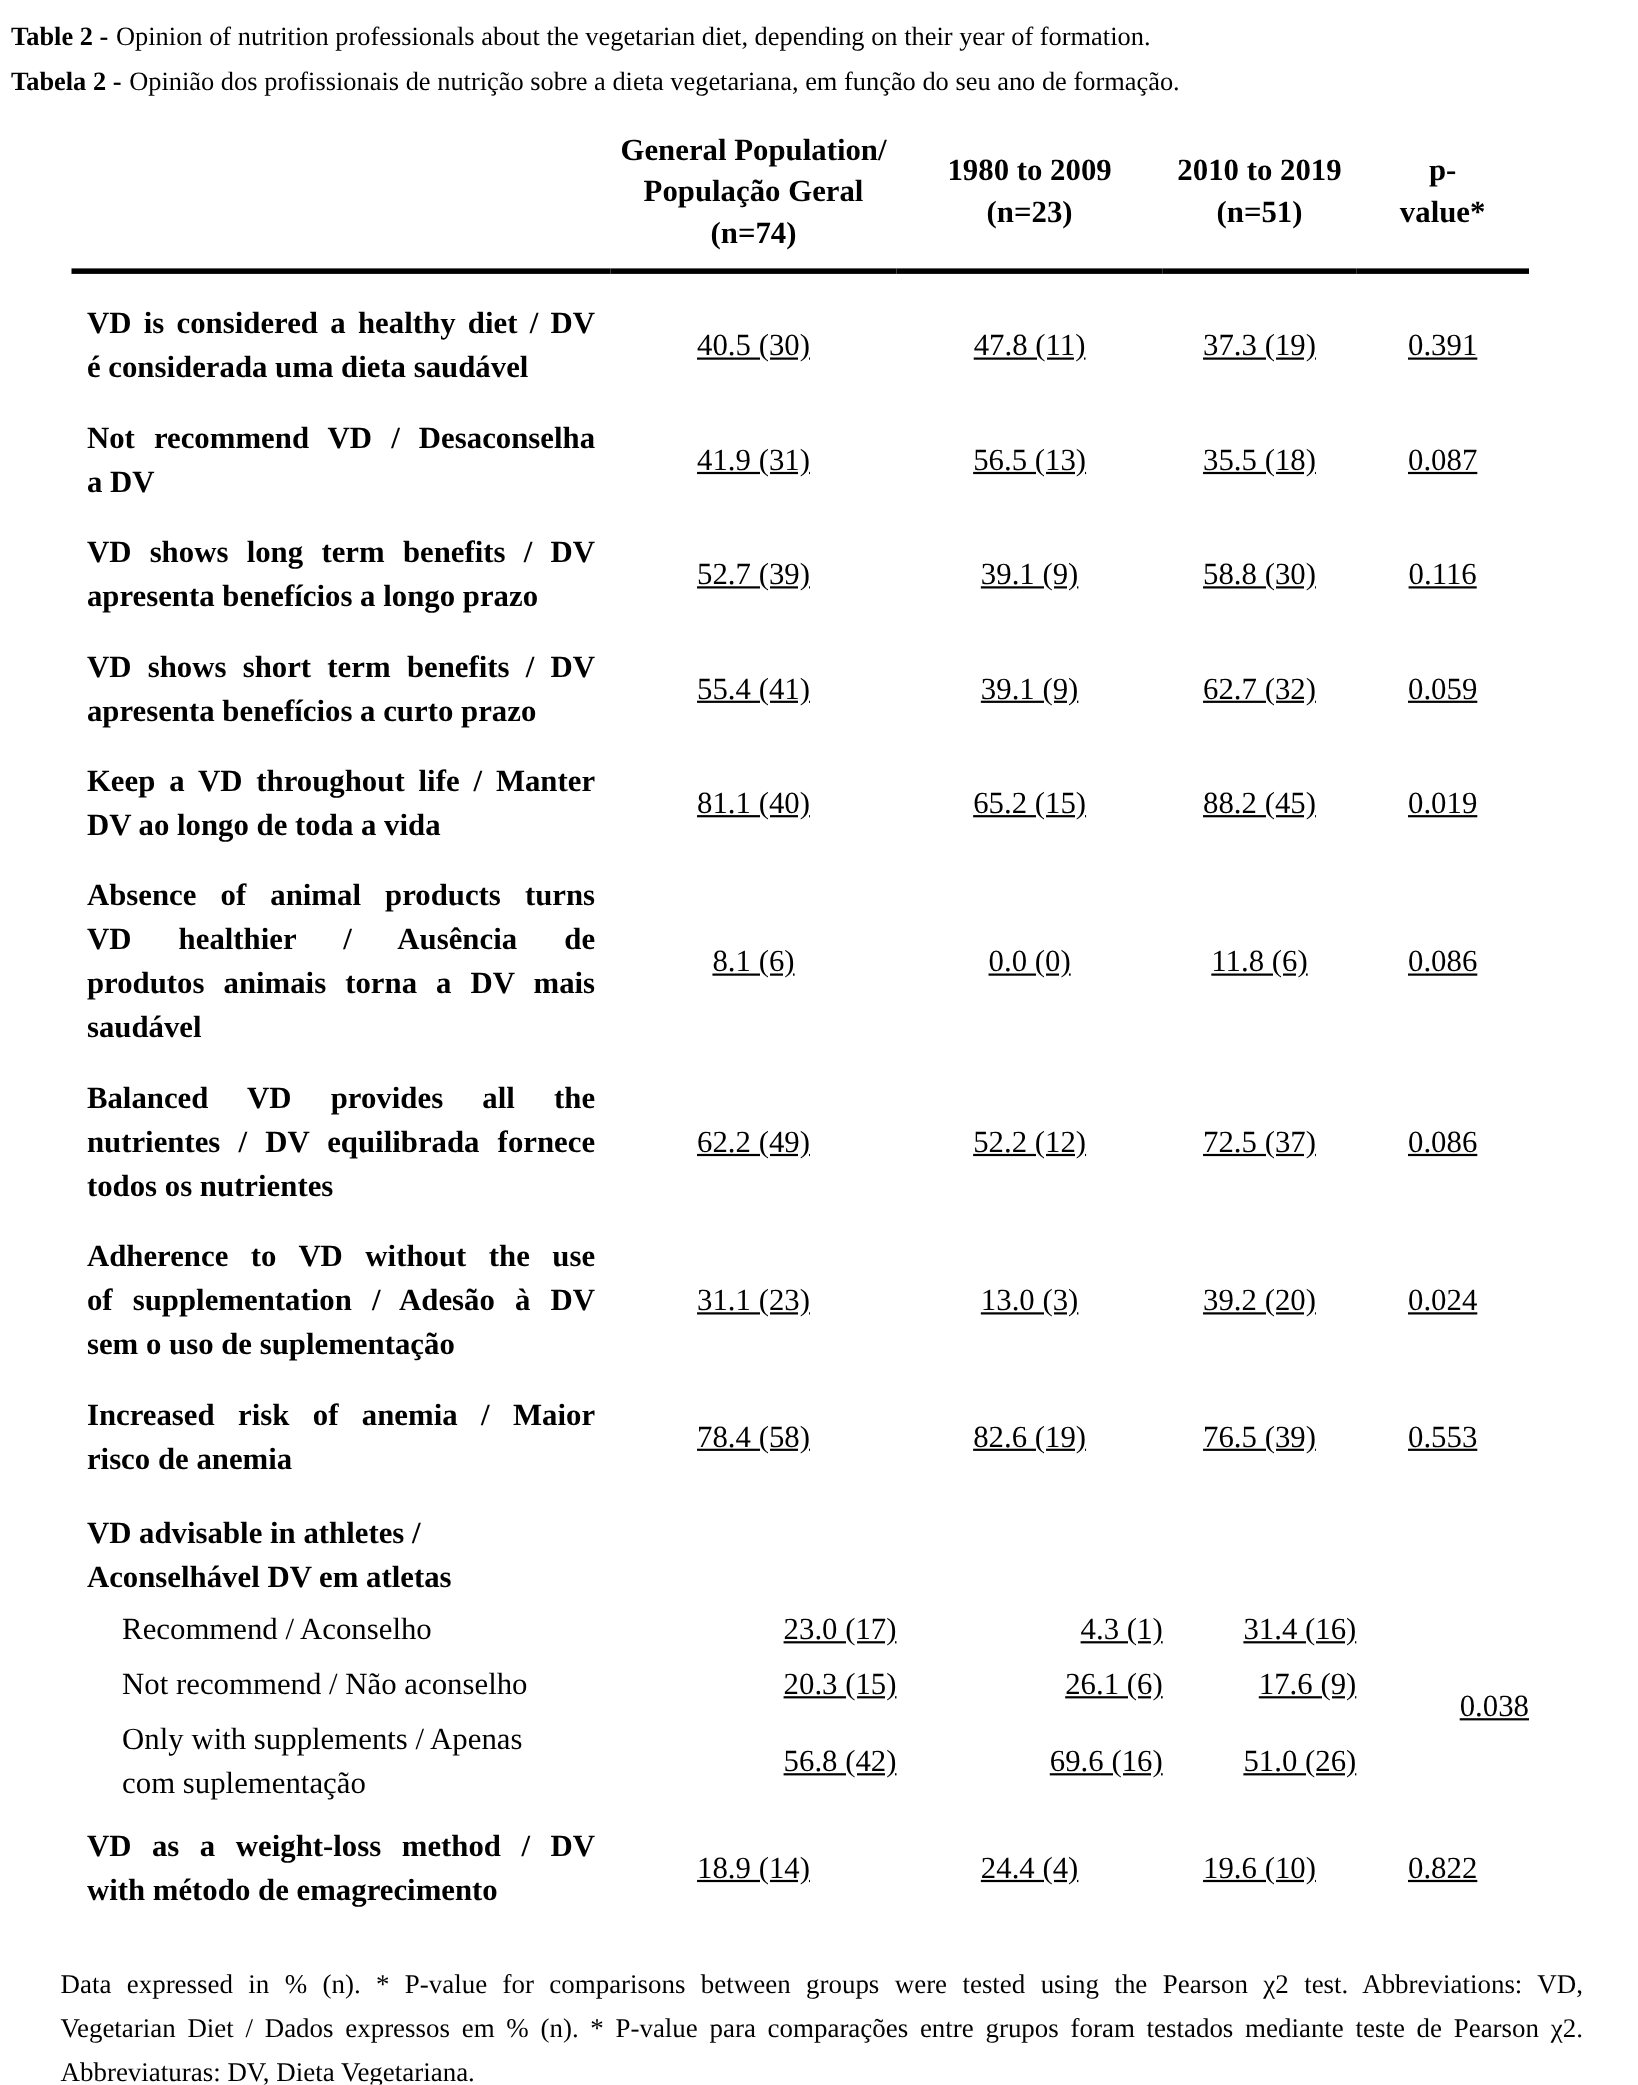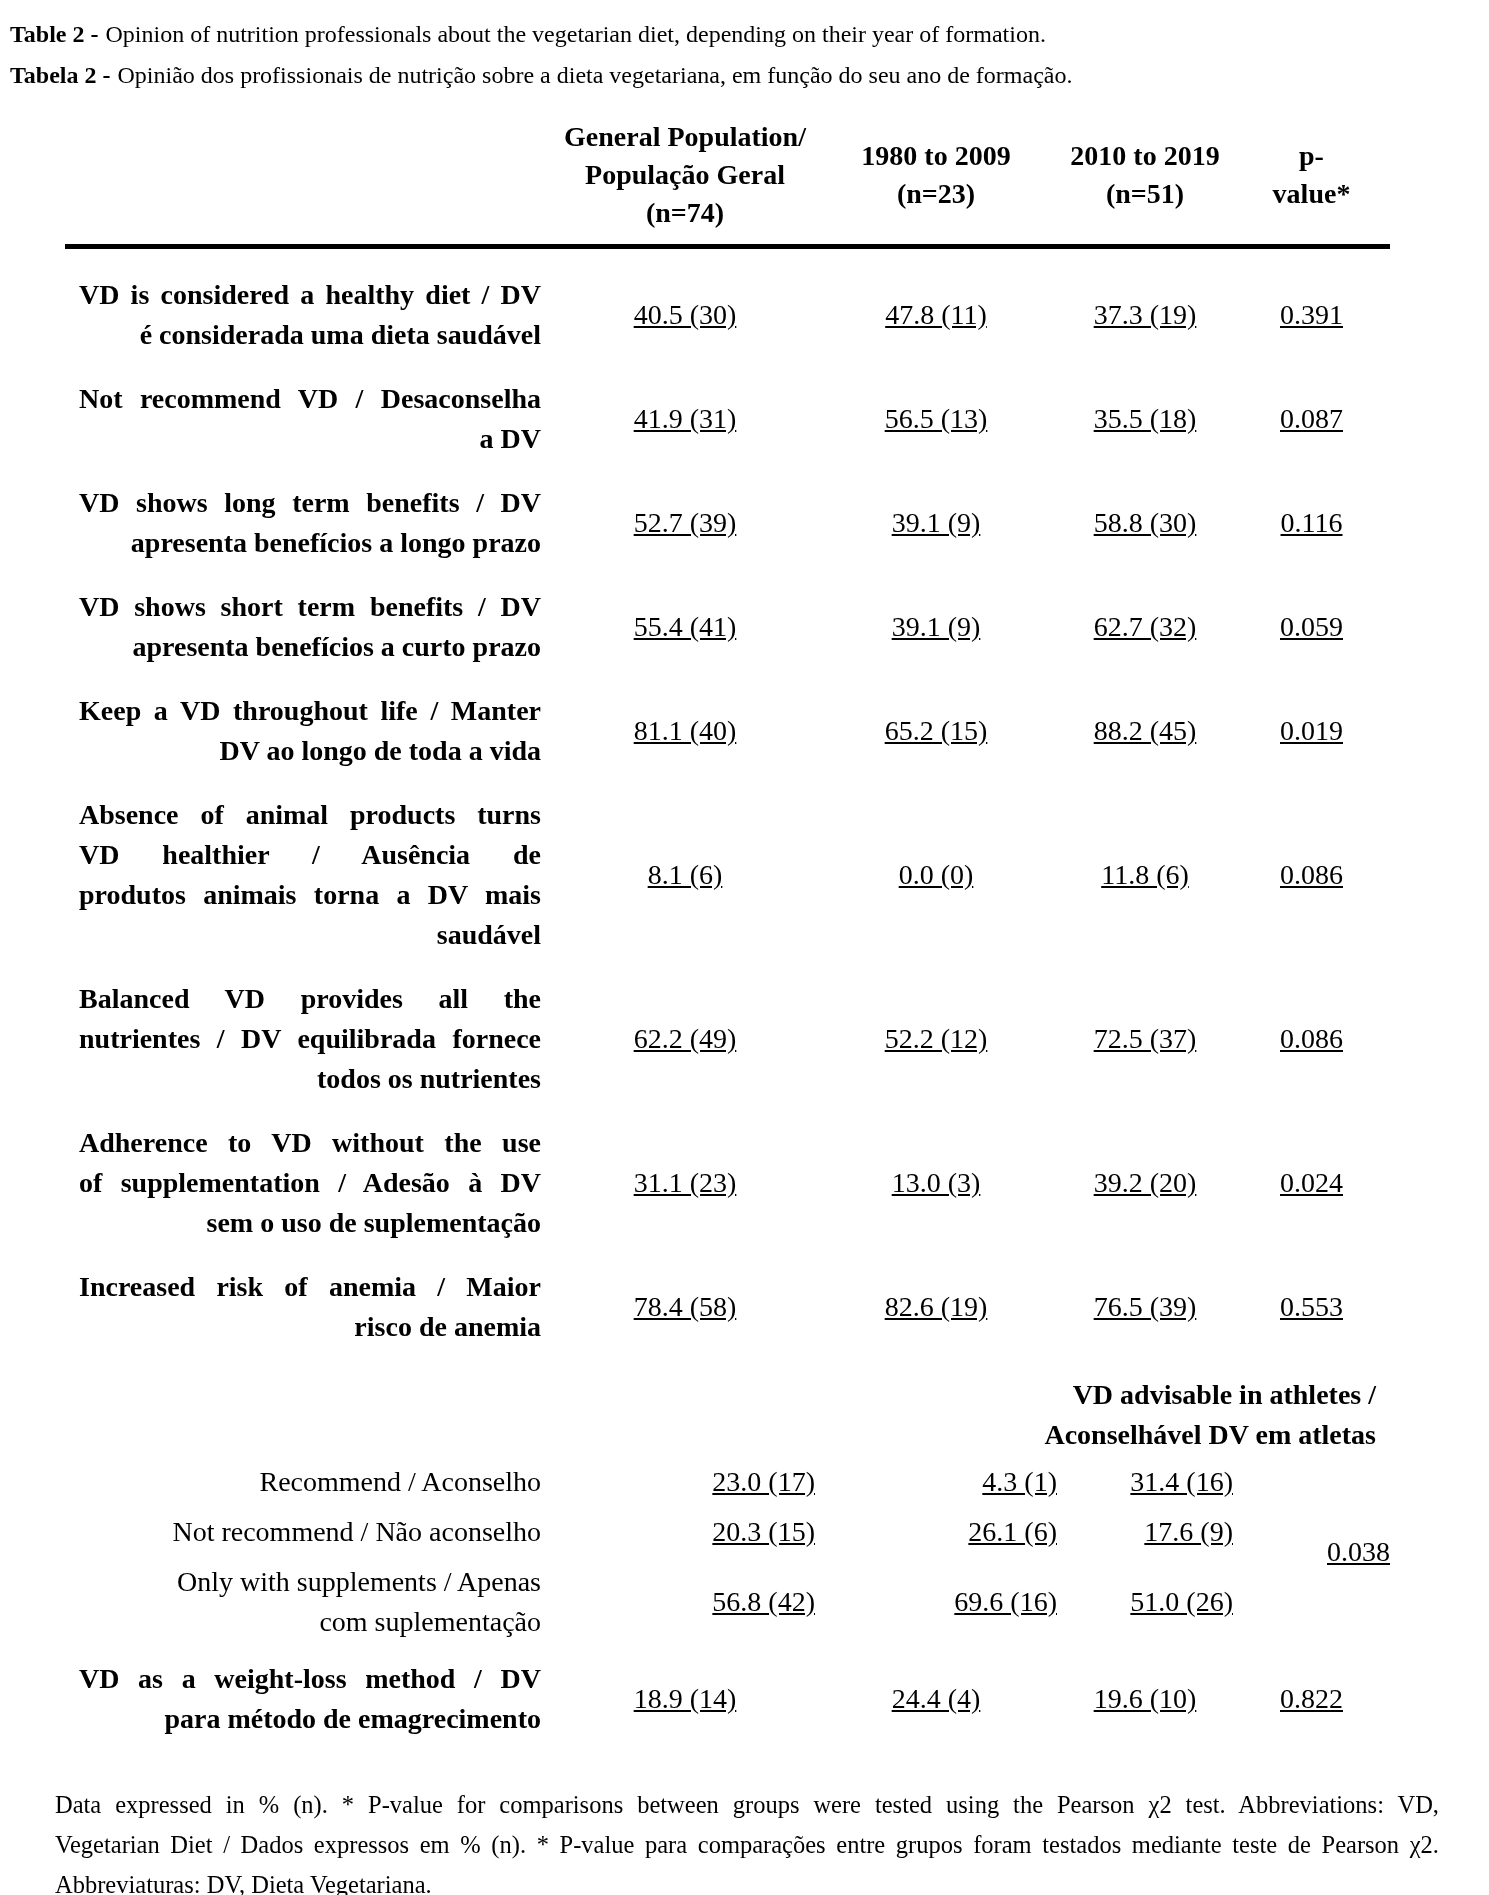--- a/index.html
+++ b/index.html
@@ -62,21 +62,21 @@
   tbody td {
     font-size: 28px;
     vertical-align: middle;
   }
   td.lbl {
     text-align: left;
     line-height: 40px;
     padding: 12px 14px 12px 14px;
   }
   td.lbl.data, td.lbl.group { font-weight: bold; }
-  .lline { display: block; white-space: nowrap; text-align: right; }
+  .lline { display: block; white-space: nowrap; }
   
   td.lbl.data .lline:not(:last-child) {
     text-align: justify;
     text-align-last: justify;
     font-family: Liberation Serif, serif;
   }
   td.lbl.group { padding-top: 16px; padding-bottom: 2px; }
   td.lbl.sub {
     font-weight: normal;
     padding-left: 46px;
@@ -267,21 +267,21 @@
             <span class="lline" data-name="row-label-line">Only with supplements / Apenas</span>
             <span class="lline" data-name="row-label-line">com suplementação</span>
           </td>
           <td class="val" data-name="cell-value">56.8 (42)</td>
           <td class="val" data-name="cell-value">69.6 (16)</td>
           <td class="val" data-name="cell-value">51.0 (26)</td>
         </tr>
         <tr data-name="table-row">
           <td class="lbl data" data-name="row-label">
             <span class="lline" data-name="row-label-line">VD as a weight-loss method / DV</span>
-            <span class="lline" data-name="row-label-line">para método de emagrecimento</span>
+            <span class="lline" data-name="row-label-line">with método de emagrecimento</span>
           </td>
           <td class="val" data-name="cell-value">18.9 (14)</td>
           <td class="val" data-name="cell-value">24.4 (4)</td>
           <td class="val" data-name="cell-value">19.6 (10)</td>
           <td class="val pcell" data-name="cell-p-value">0.822</td>
         </tr>
       </tbody>
   </table>
 
   <p class="footnote" data-name="table-footnote">

